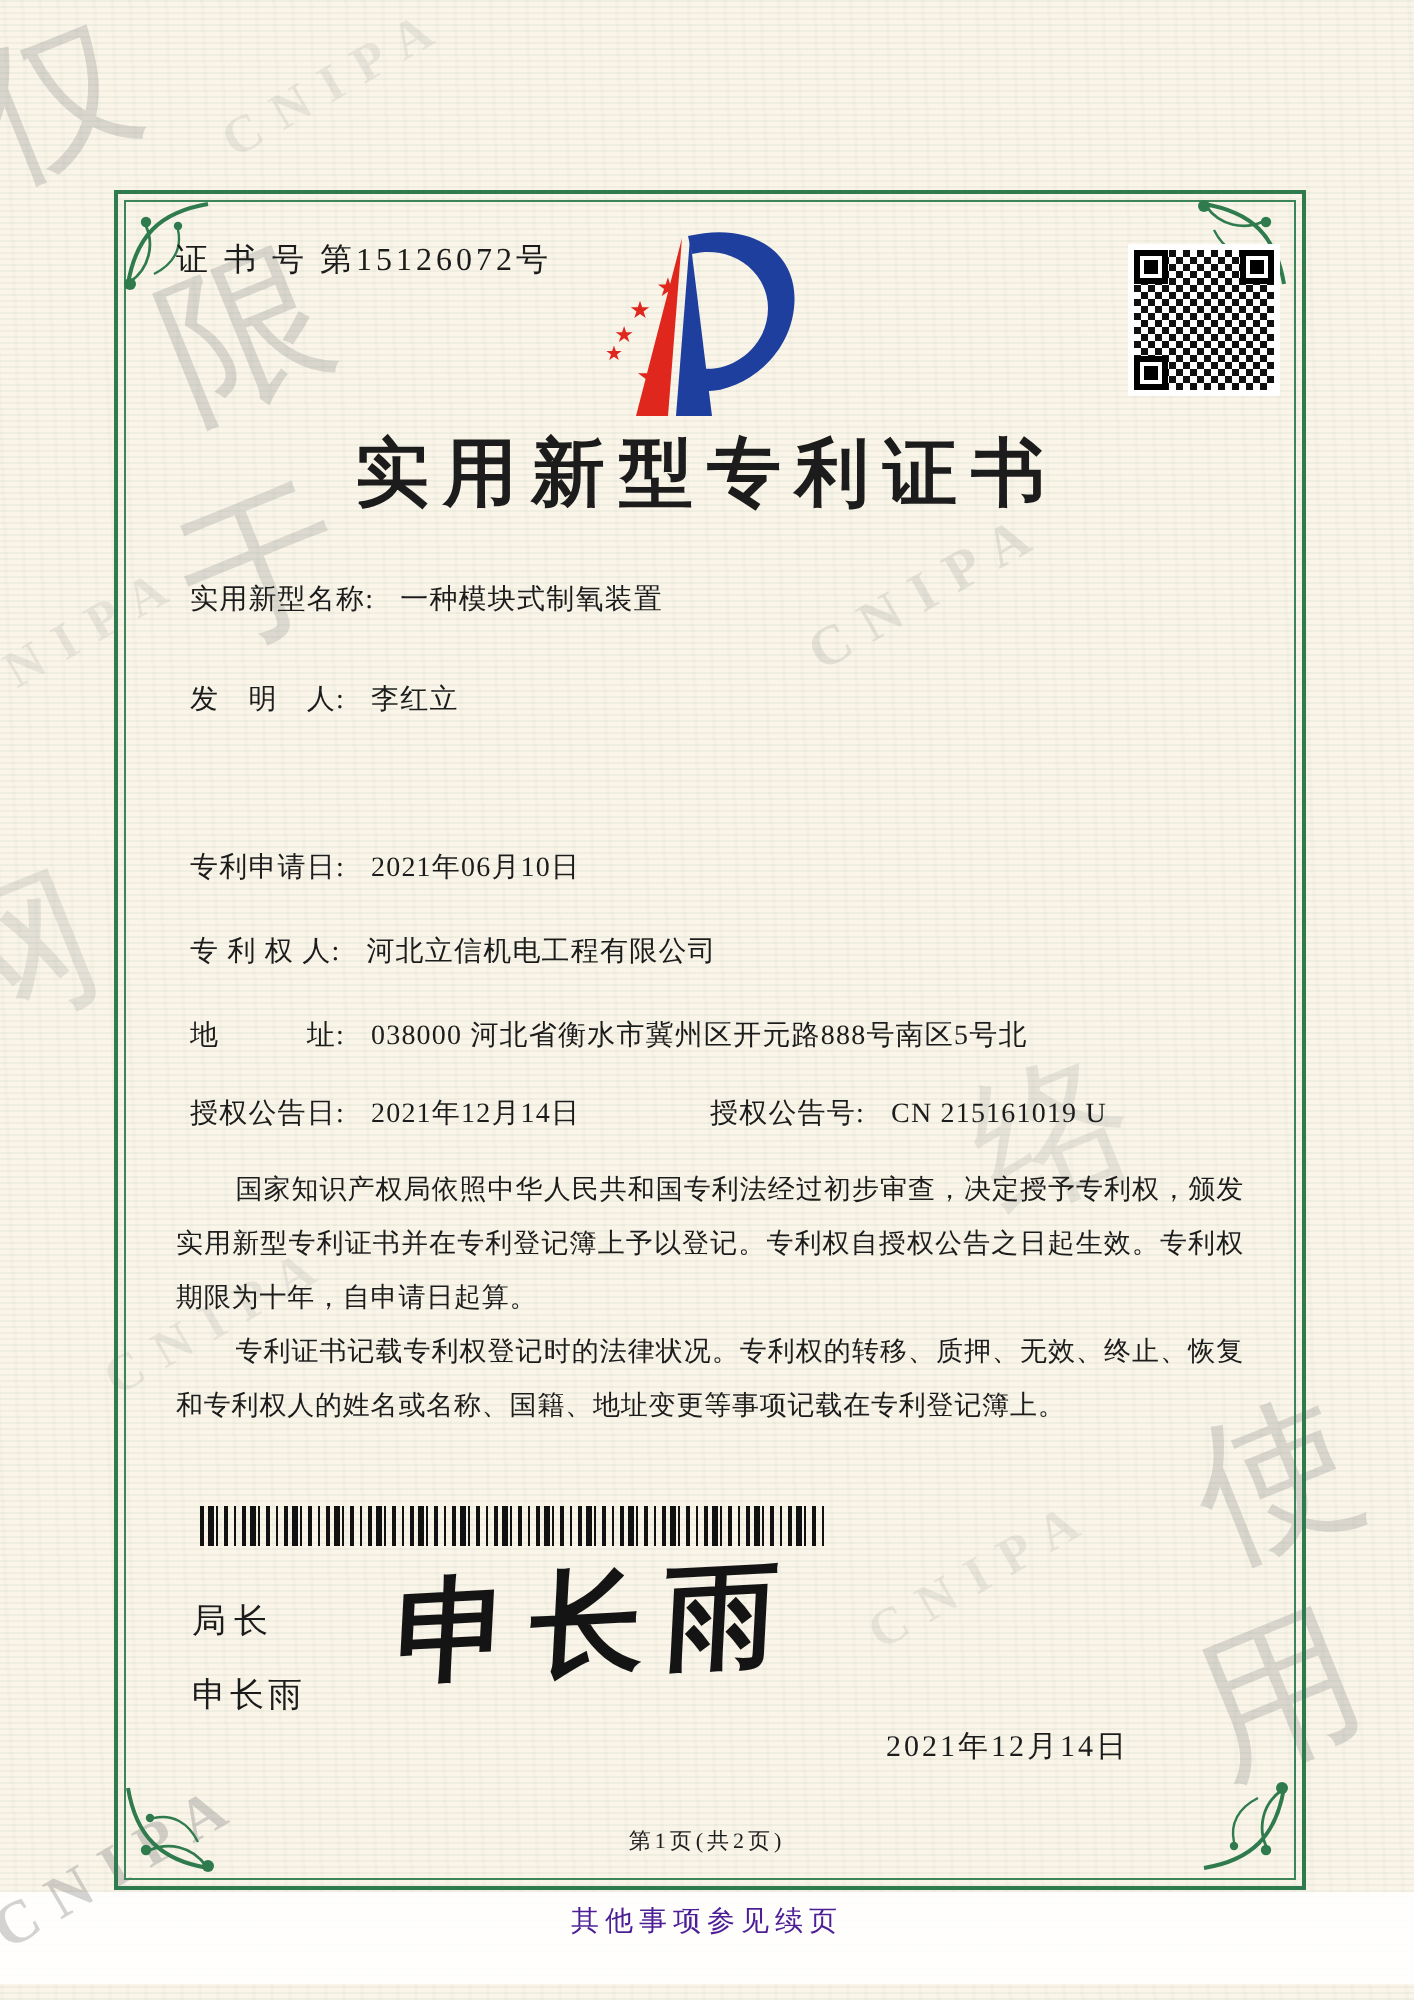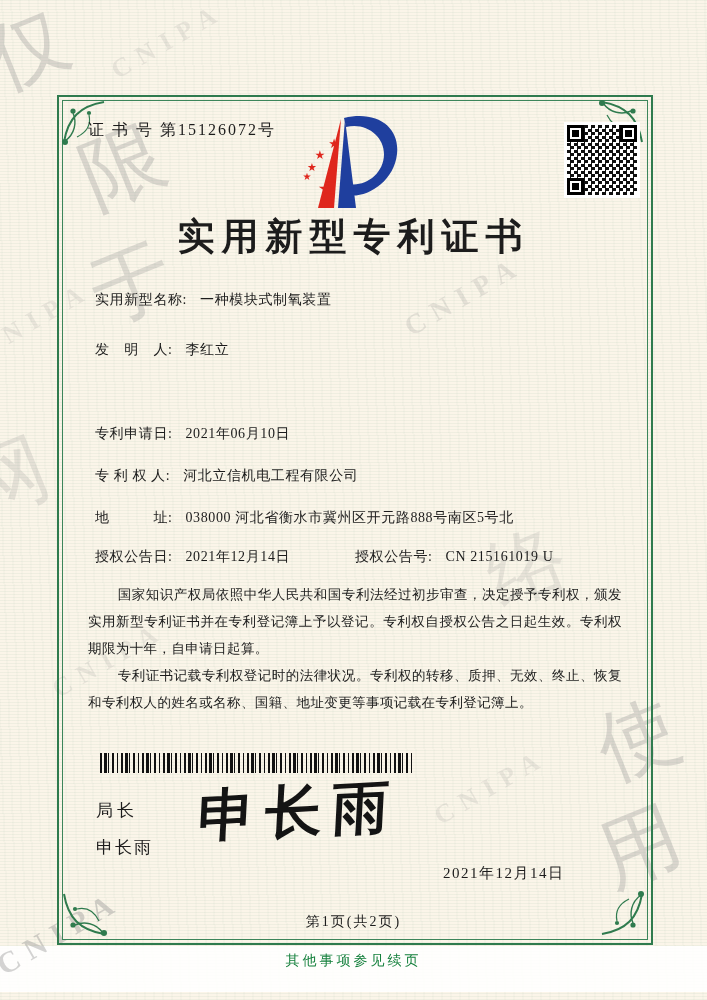--- a/index.html
+++ b/index.html
@@ -46,22 +46,22 @@
   .grant .pair2{position:absolute;left:260px;top:0;text-align:right;}
   .paras{position:absolute;left:88px;top:581px;width:534px;}
   .paras p{margin:0;text-indent:2.2em;font-size:13.5px;line-height:27px;letter-spacing:.4px;text-align:justify;}
   .barcode{position:absolute;left:100px;top:753px;width:312px;height:20px;
     background:repeating-linear-gradient(90deg,#111 0 2px,transparent 2px 4px,#111 4px 7px,transparent 7px 8px,#111 8px 9px,transparent 9px 12px,#111 12px 14px,transparent 14px 17px,#111 17px 18px,transparent 18px 21px);}
   .signer-title{position:absolute;left:96px;top:799px;font-size:17px;letter-spacing:4px;}
   .signer-name{position:absolute;left:96px;top:836px;font-size:17px;letter-spacing:2px;}
   .signature{position:absolute;left:198px;top:774px;font-size:57px;font-weight:bold;color:#141414;
     transform:rotate(-3deg) skewX(-6deg);letter-spacing:10px;white-space:nowrap;}
   .issue-date{position:absolute;left:443px;top:864px;font-size:15px;letter-spacing:1.5px;}
-  .pageinfo{position:absolute;left:0;right:0;top:913px;text-align:center;font-size:14px;letter-spacing:2px;}
-  .note{position:absolute;left:0;right:0;top:952px;text-align:center;font-size:14px;letter-spacing:3px;color:#15803d;z-index:6;}
+  .pageinfo{position:absolute;left:0;right:0;top:913px;text-align:center;font-size:11px;letter-spacing:2px;}
+  .note{position:absolute;left:0;right:0;top:952px;text-align:center;font-size:14px;letter-spacing:3px;color:#4c1d95;z-index:6;}
 </style>
 </head>
 <body>
 
 <div class="page">
   <div class="texture"></div>
   <div class="band"></div>
 
   <div class="wm-layer" id="wm-layer">
       <span class="wm" style="left: -10px; top: -2px; font-size: 78px; opacity: 0.3; transform: rotate(-22deg);">仅</span>

